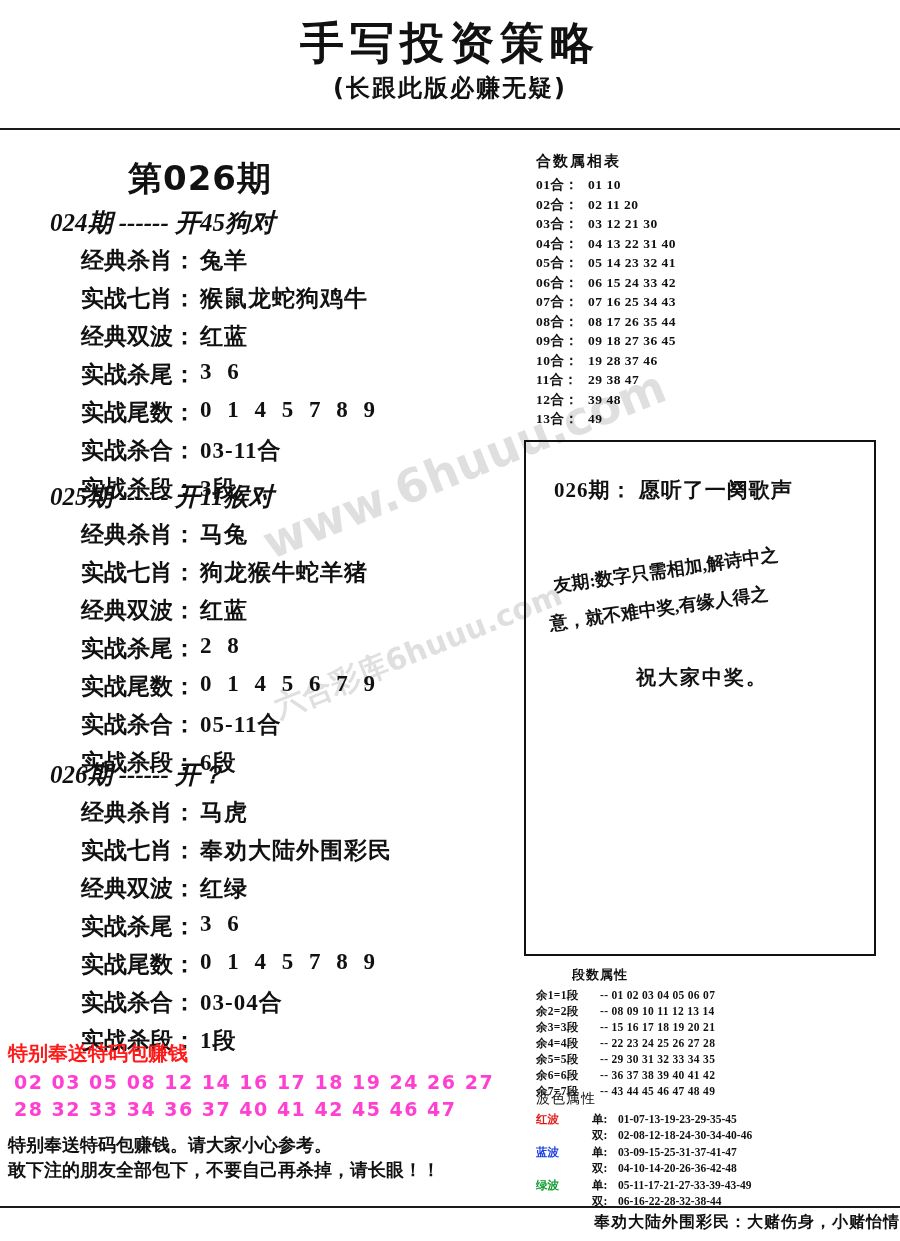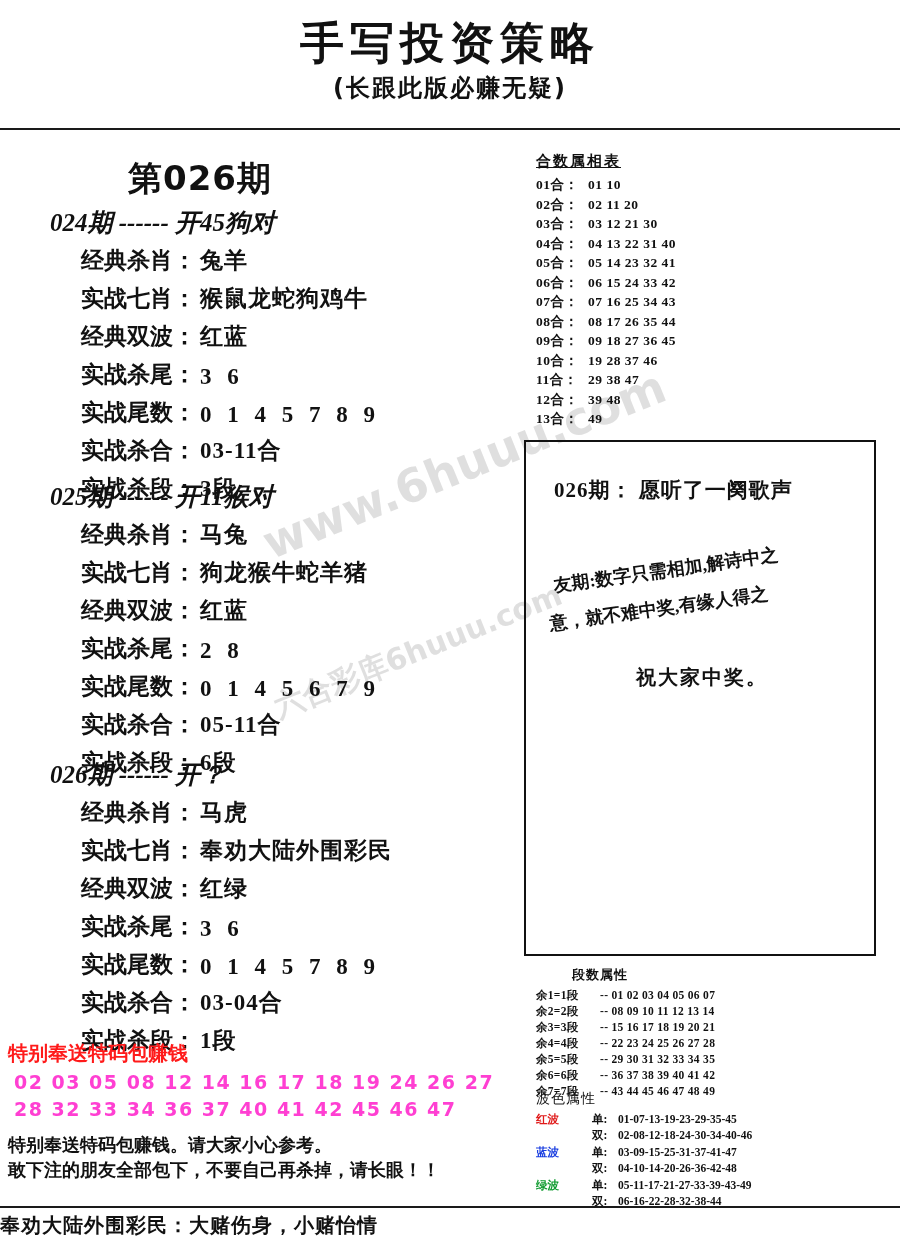--- a/index.html
+++ b/index.html
@@ -38,21 +38,21 @@
     font-family:"DejaVu Sans", sans-serif;
   }
 
   
   .block{position:absolute;left:46px;width:470px;}
   .blk-head{
     font-size:25px;font-style:italic;font-weight:bold;
     margin:0 0 6px 4px;white-space:nowrap;
   }
   .row{
-    display:flex;align-items:flex-end;
+    display:flex;align-items:flex-start;
     font-size:23px;font-weight:bold;
     margin:0 0 7px 0;
     white-space:nowrap;
   }
   .row .lbl{width:150px;text-align:right;padding-right:4px;}
   .row .val{letter-spacing:1px;}
   .row .val.sp{letter-spacing:5px;}
 
   
   .promo-title{
@@ -70,27 +70,27 @@
     font-size:19px;font-weight:bold;color:#ff3fd2;letter-spacing:1.5px;
     font-family:"DejaVu Sans", sans-serif;
   }
   .note1{
     position:absolute;left:8px;top:1133px;font-size:18px;font-weight:bold;
   }
   .note2{
     position:absolute;left:8px;top:1158px;font-size:18px;font-weight:bold;
   }
   .footer{
-    position:absolute;left:0;top:1212px;width:900px;text-align:left;
-    font-size:20px;font-weight:bold;letter-spacing:1px;
+    position:absolute;left:0;top:1212px;width:900px;text-align:right;
+    font-size:16px;font-weight:bold;letter-spacing:1px;
   }
 
   
   .sum-table{position:absolute;left:536px;top:152px;width:340px;}
-  .sum-title{font-size:15px;font-weight:bold;letter-spacing:2px;margin-bottom:4px;text-decoration:underline;}
+  .sum-title{font-size:15px;font-weight:bold;letter-spacing:2px;margin-bottom:4px;}
   .sum-line{font-size:13.5px;font-weight:bold;line-height:19.5px;letter-spacing:.5px;}
   .sum-line .k{display:inline-block;width:52px;}
 
   
   .poem-box{
     position:absolute;left:524px;top:440px;width:352px;height:516px;
     border:2px solid #111;box-sizing:border-box;
   }
   .poem-head{
     position:absolute;left:28px;top:34px;

